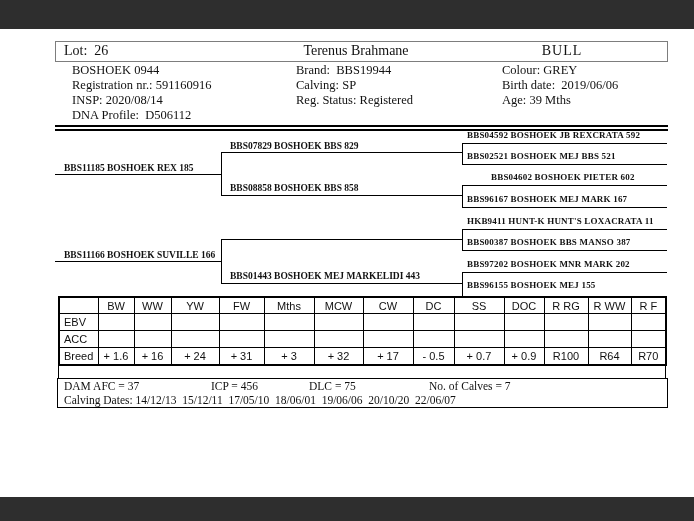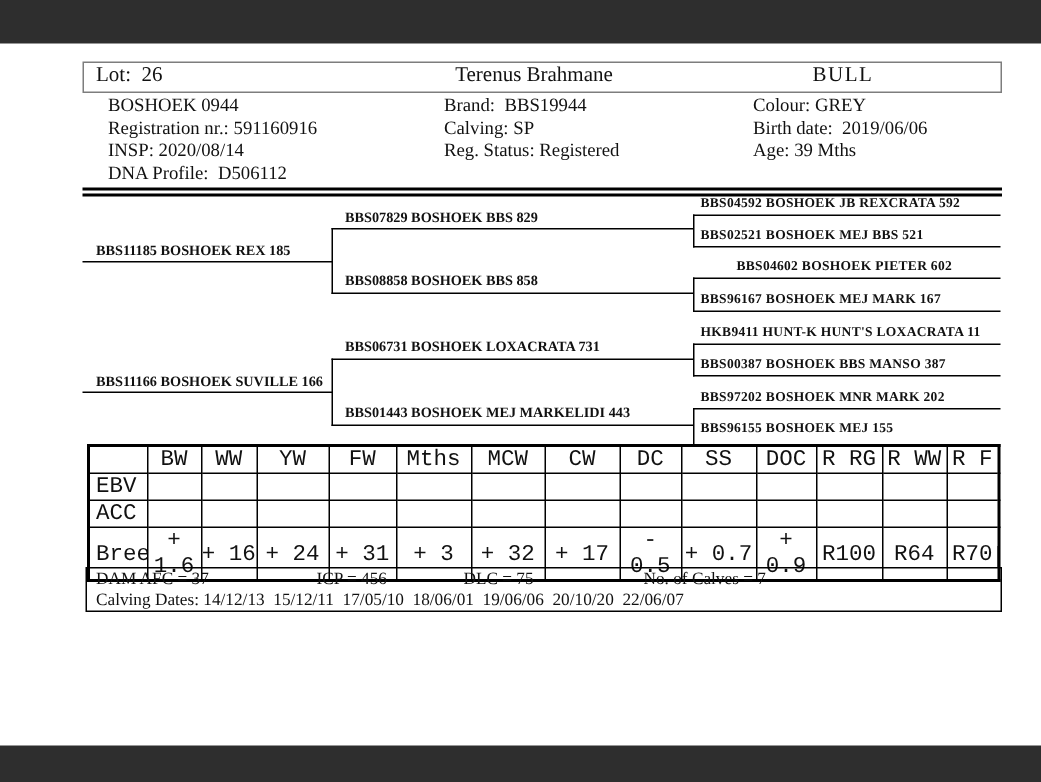--- a/index.html
+++ b/index.html
@@ -23,21 +23,21 @@
          border-top:2px solid #000;border-bottom:2px solid #000;padding-top:1px;background:#fff;box-sizing:content-box;}
 
   
   .hl{position:absolute;height:1px;background:#000;}
   .vl{position:absolute;width:1px;background:#000;}
   .ped{position:absolute;font-weight:700;white-space:nowrap;font-size:9.5px;line-height:11px;}
   .ped3{font-size:9px;letter-spacing:0.2px;}
 
   
   .ebv{position:absolute;left:58px;top:296px;border-collapse:collapse;table-layout:fixed;
-       width:607px;font-size:15px;font-family:Liberation Mono, monospace;}
+       width:607px;font-size:11px;font-family:Liberation Sans, sans-serif;}
   .ebv td{border:1px solid #000;height:16px;text-align:center;padding:0;overflow:hidden;}
   .ebv .rowlab{text-align:left;padding-left:4px;}
   .ebv{border:2px solid #000;}
   .ebv tr:first-child td{height:15px;}
 
   .stub{position:absolute;width:1px;background:#000;}
 
   
   .stats-box{position:absolute;left:57px;top:378px;width:609px;height:28px;border:1px solid #000;font-size:11.5px;}
   .stats-box span{position:absolute;white-space:pre;}
@@ -80,21 +80,20 @@
   <div class="ped" style="left:64px;top:250px;">BBS11166 BOSHOEK SUVILLE 166</div>
   <div class="hl" style="left:55px;top:261px;width:167px;"></div>
 
   <div class="vl" style="left:221px;top:152px;height:44px;"></div>
   <div class="vl" style="left:221px;top:239px;height:45px;"></div>
 
   <div class="ped" style="left:230px;top:141px;">BBS07829 BOSHOEK BBS 829</div>
   <div class="hl" style="left:221px;top:152px;width:241px;"></div>
   <div class="ped" style="left:230px;top:183px;">BBS08858 BOSHOEK BBS 858</div>
   <div class="hl" style="left:221px;top:195px;width:241px;"></div>
-  <div class="ped" style="left:230px;top:227px;">BBS06731 BOSHOEK LOXACRATA 731</div>
   <div class="hl" style="left:221px;top:239px;width:241px;"></div>
   <div class="ped" style="left:230px;top:271px;">BBS01443 BOSHOEK MEJ MARKELIDI 443</div>
   <div class="hl" style="left:221px;top:283px;width:241px;"></div>
 
   <div class="vl" style="left:462px;top:143px;height:22px;"></div>
   <div class="vl" style="left:462px;top:185px;height:23px;"></div>
   <div class="vl" style="left:462px;top:229px;height:22px;"></div>
   <div class="vl" style="left:462px;top:272px;height:24px;"></div>
 
   <div class="ped ped3" style="left:467px;top:130px;">BBS04592 BOSHOEK JB REXCRATA 592</div>

